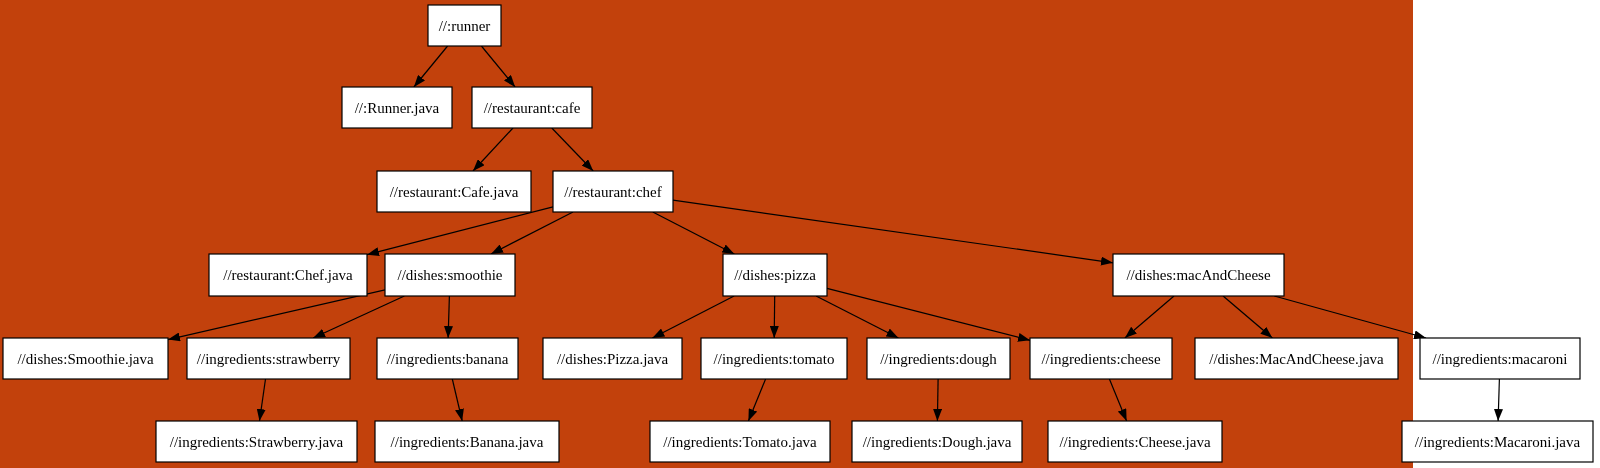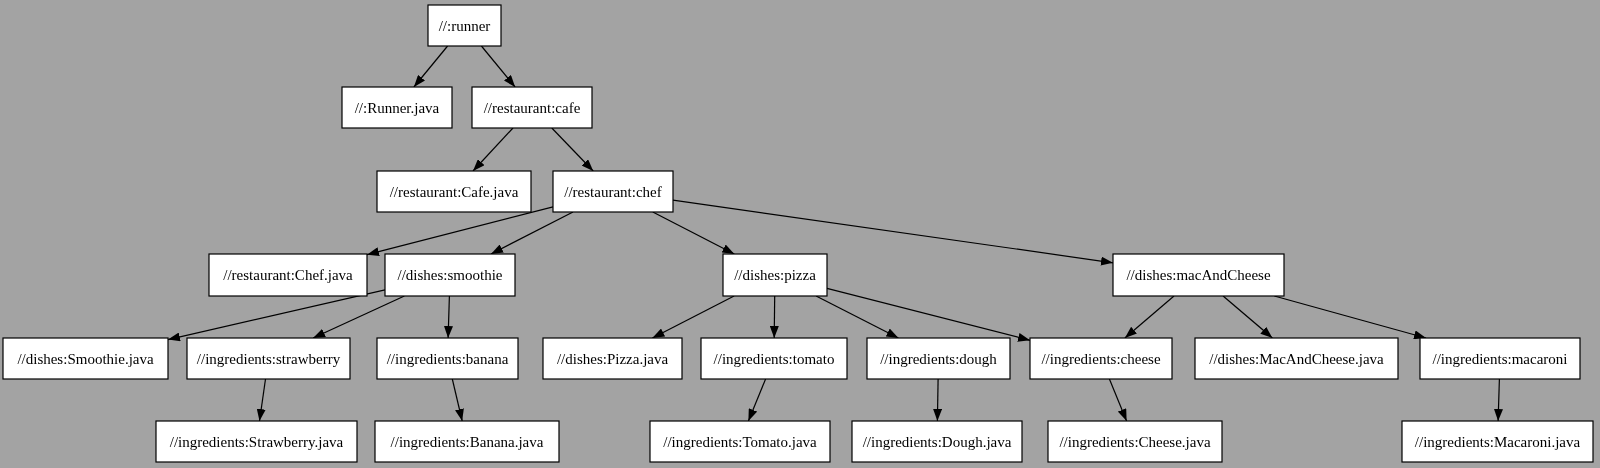--- a/index.html
+++ b/index.html
@@ -2,23 +2,23 @@
 <html><head>
 <meta charset="utf-8">
 <style>
   html, body {
     margin: 0;
     padding: 0;
     background: #ffffff;
   }
   .stage {
     position: relative;
-    width: 1600px;
+    width: 1413px;
     height: 468px;
-    background: #a3a3a3;
+    background: #c2410c;
     font-family: "Liberation Serif", "DejaVu Serif", serif;
   }
   svg text {
     font-family: "Liberation Serif", "DejaVu Serif", serif;
     font-size: 15px;
     fill: #000000;
   }
   svg rect.node-box {
     fill: #ffffff;
     stroke: #000000;

